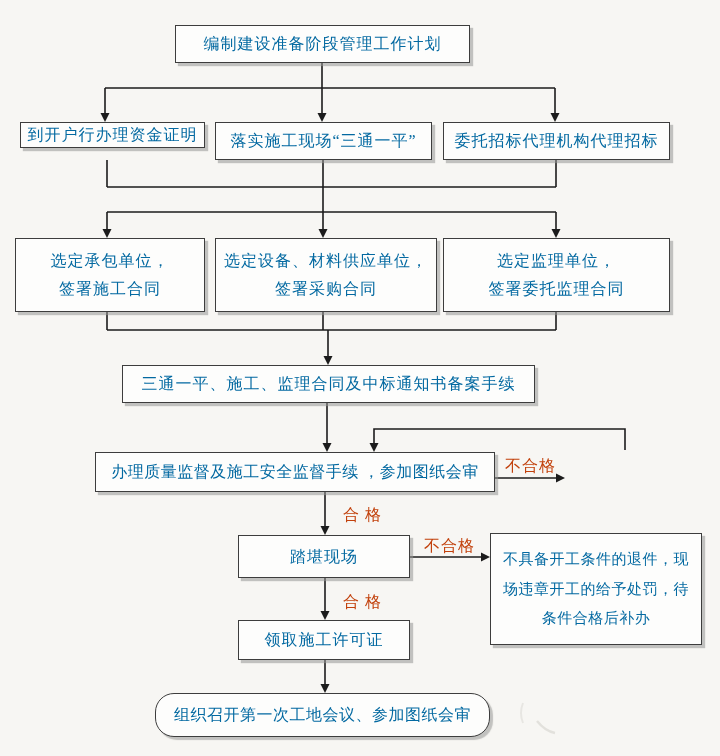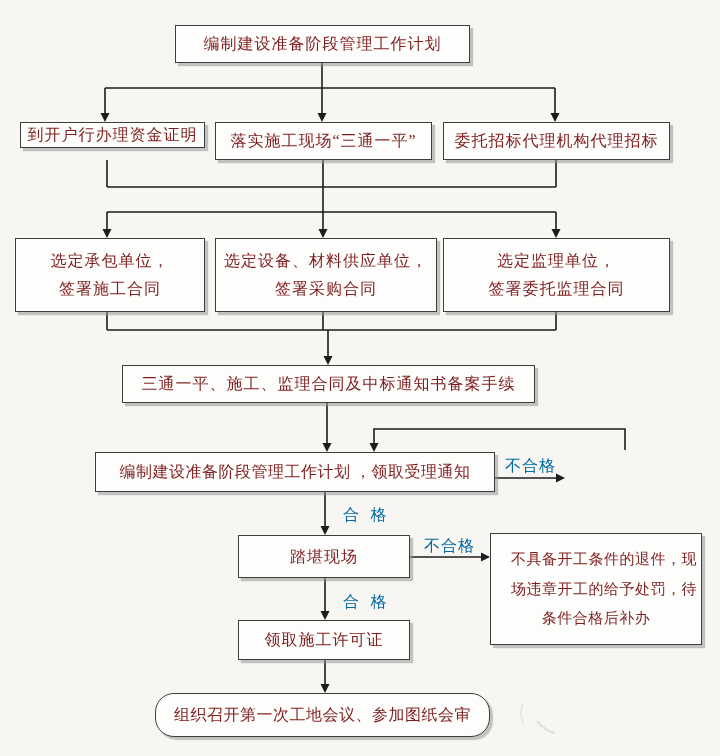--- a/index.html
+++ b/index.html
@@ -21,37 +21,37 @@
     width: 720px; height: 756px;
     pointer-events: none;
   }
   .node {
     position: absolute;
     background: #fdfdfc;
     border: 1.6px solid #3d3d3d;
     box-shadow: 3px 3px 1px rgba(150,150,148,0.55);
     display: flex;
     flex-direction: column;
+    align-items: center;
     justify-content: center;
     text-align: center;
-    color: #7f1d1d;
+    color: #0369a1;
     font-size: 16px;
     letter-spacing: 1px;
     line-height: 1.25;
   }
   .node .ln { display: block; white-space: nowrap; }
   .node.two-line { justify-content: space-evenly; padding: 4px 2px; }
   .node.three-line { justify-content: space-evenly; padding: 6px 20px; }
   .edge-label {
     position: absolute;
-    color: #0369a1;
+    color: #c2410c;
     font-size: 16px;
     letter-spacing: 1px;
     white-space: nowrap;
-    font-family: Liberation Mono, monospace;
   }
   .watermark {
     position: absolute;
     pointer-events: none;
     opacity: 0.5;
   }
 </style>
 </head>
 <body>
 
@@ -132,21 +132,21 @@
   <div class="node two-line" style="left:443px; top:238px; width:227px; height:74px;">
     <span class="ln">选定监理单位，</span>
     <span class="ln">签署委托监理合同</span>
   </div>
 
   <div class="node" style="left:122px; top:365px; width:413px; height:38px;">
     <span class="ln">三通一平、施工、监理合同及中标通知书备案手续</span>
   </div>
 
   <div class="node" style="left:95px; top:452px; width:400px; height:40px; letter-spacing:0.5px;">
-    <span class="ln">编制建设准备阶段管理工作计划 ，领取受理通知</span>
+    <span class="ln">办理质量监督及施工安全监督手续 ，参加图纸会审</span>
   </div>
 
 
   <div class="node" style="left:238px; top:535px; width:172px; height:43px;">
     <span class="ln">踏堪现场</span>
   </div>
 
   <div class="node three-line" style="left:490px; top:533px; width:212px; height:112px; font-size:15px; letter-spacing:0.5px;">
     <span class="ln">不具备开工条件的退件，现</span>
     <span class="ln">场违章开工的给予处罚，待</span>

